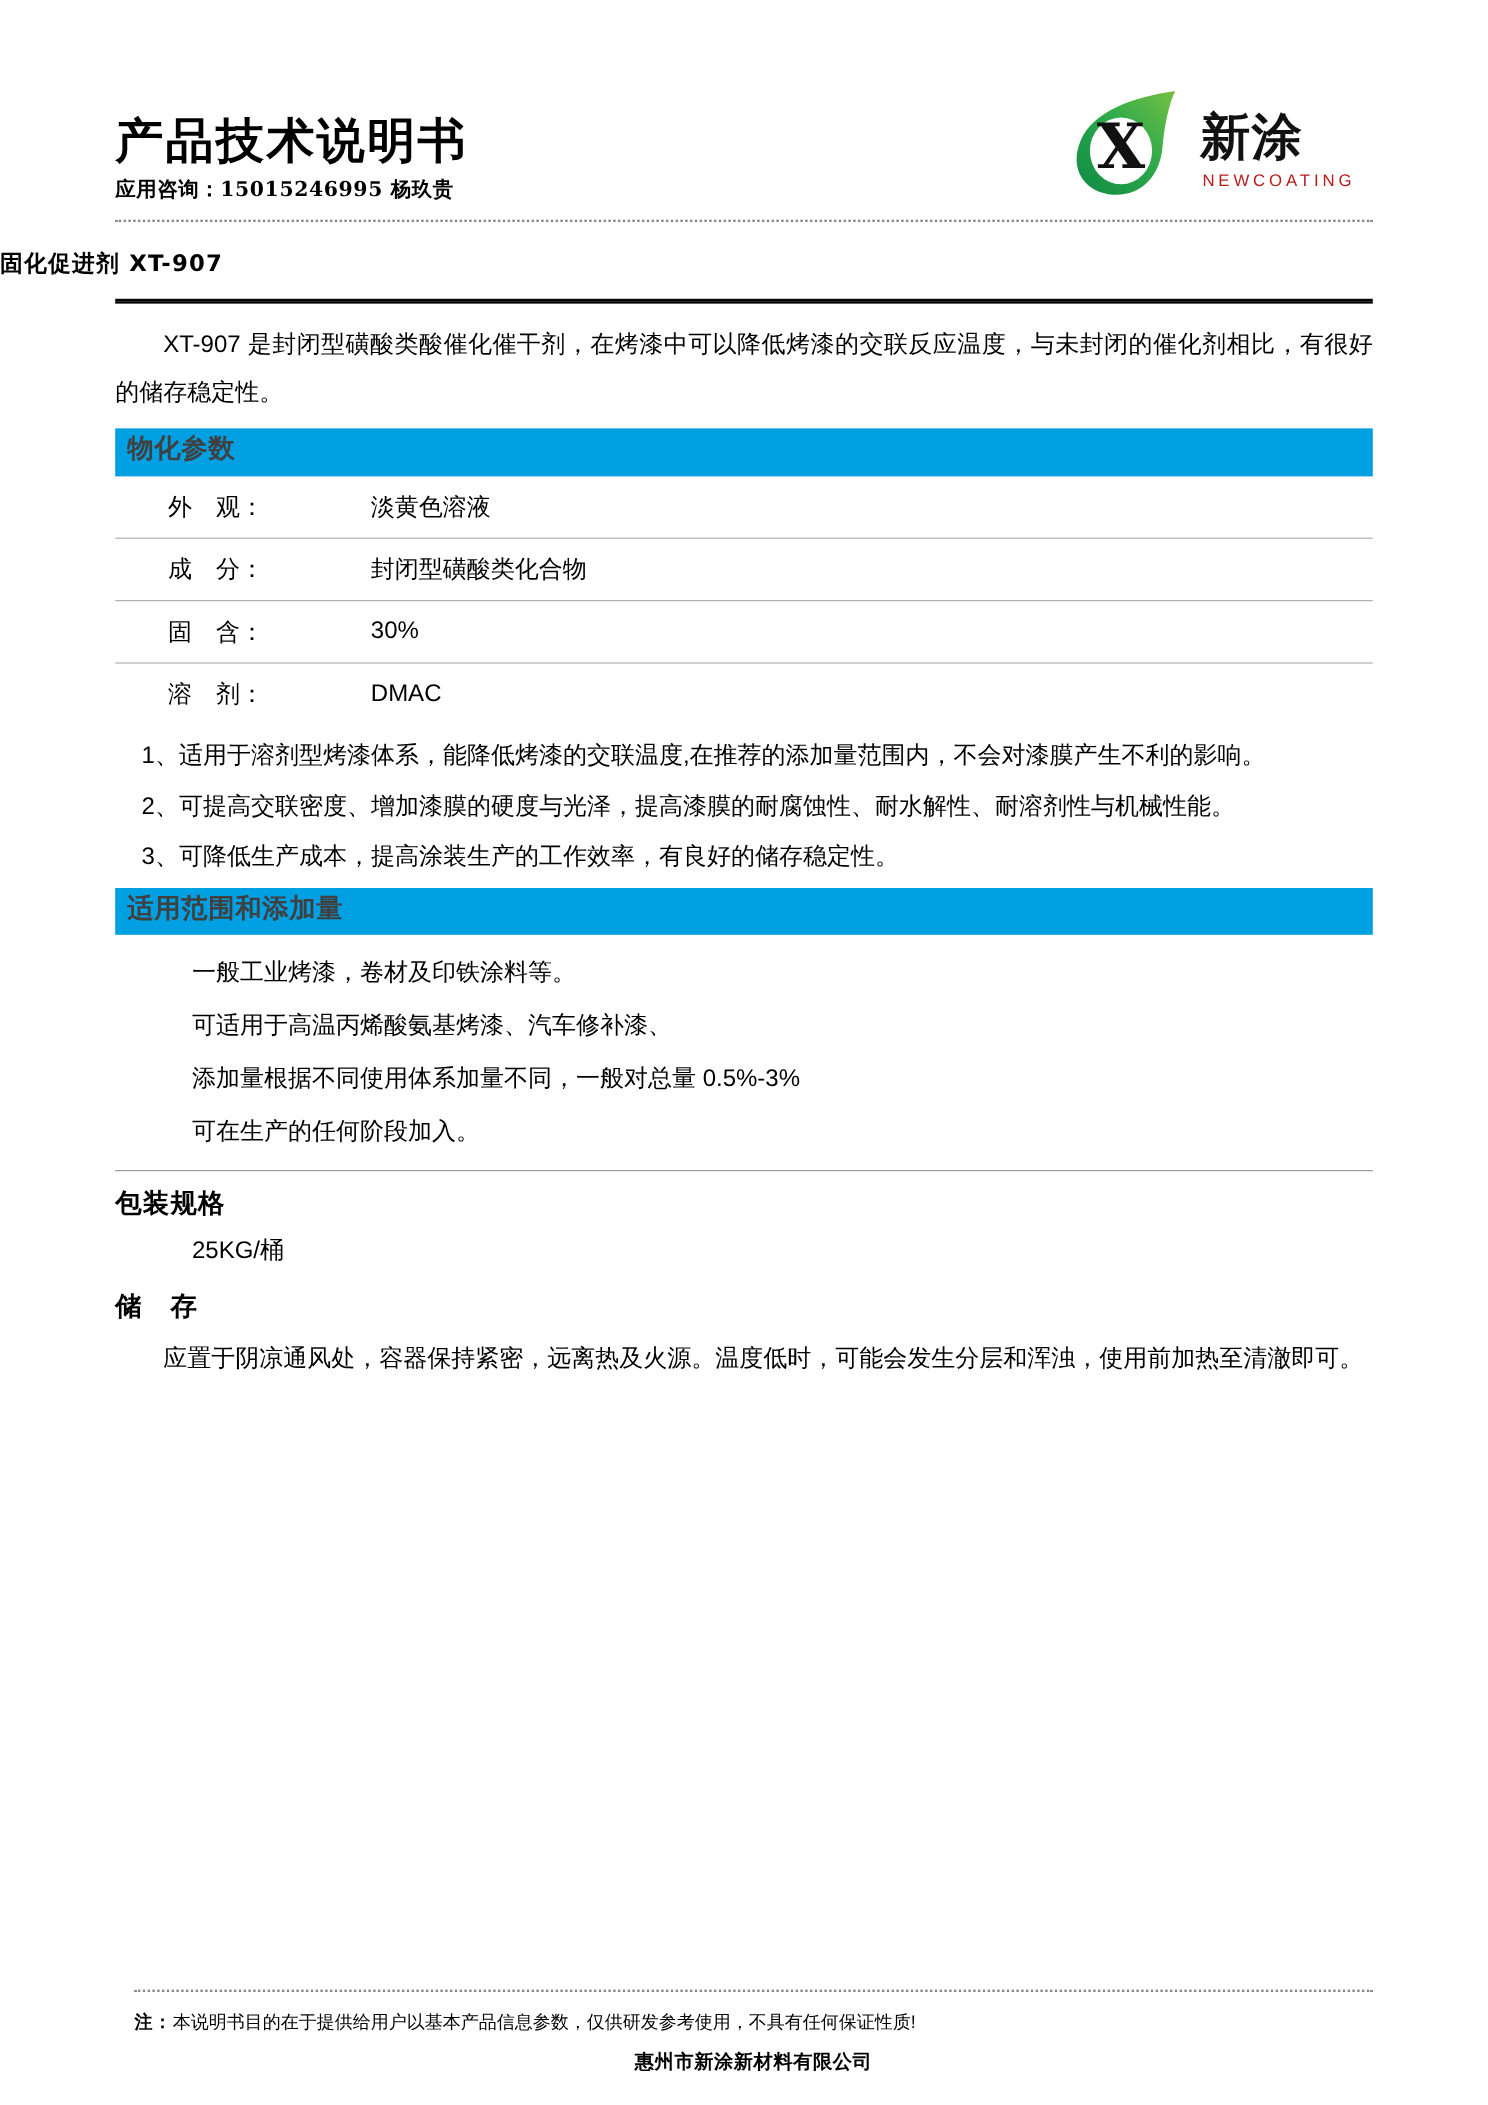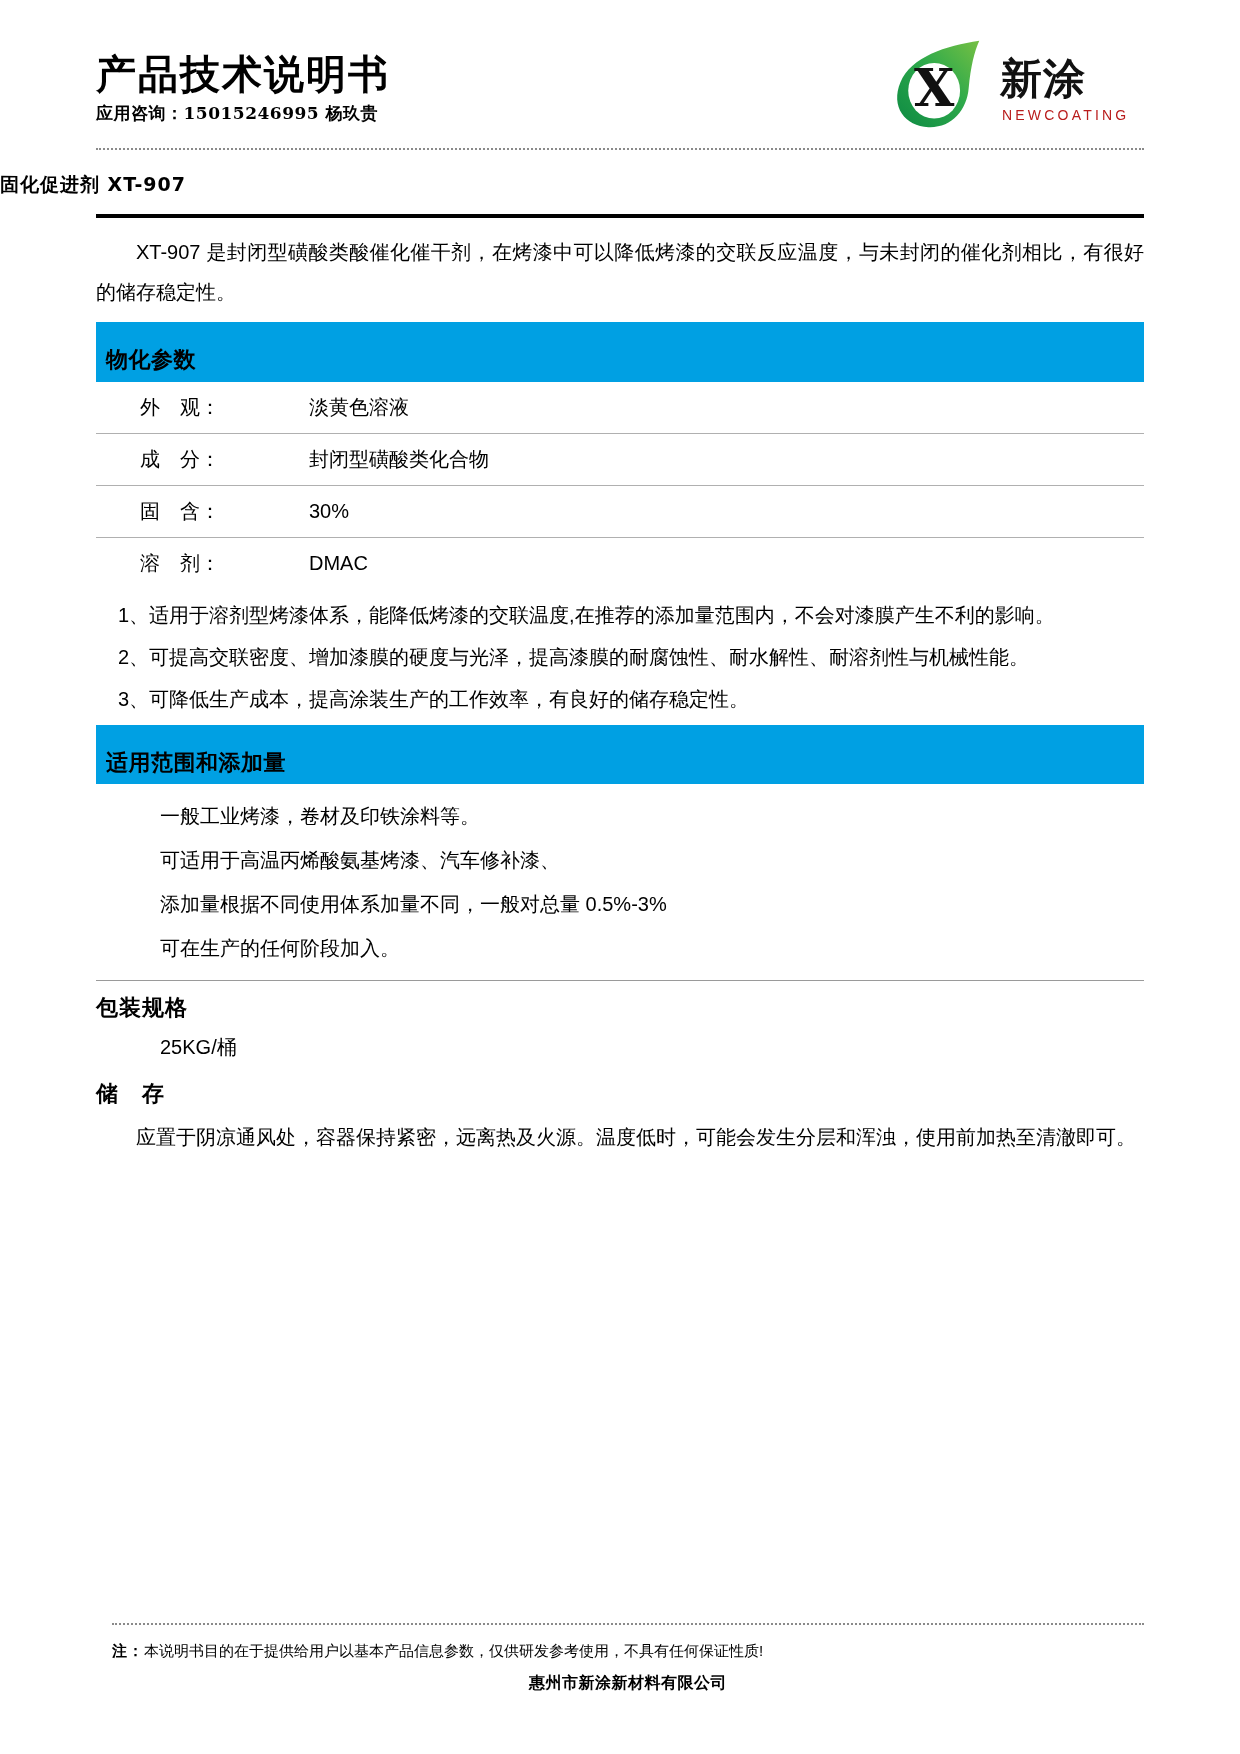--- a/index.html
+++ b/index.html
@@ -19,24 +19,25 @@
     width: 1240px;
     height: 1754px;
     box-sizing: border-box;
     padding: 0;
     position: relative;
   }
 
   
   .header {
     display: flex;
-    align-items: center;
+    align-items: flex-end;
     justify-content: space-between;
     padding: 34px 90px 0 96px;
     box-sizing: border-box;
+    margin-top: 35px;
   }
   .header-left {
     padding-top: 8px;
   }
   .doc-title {
     font-size: 40px;
     font-weight: bold;
     letter-spacing: 2px;
     line-height: 1.1;
     margin: 0 0 6px 0;
@@ -128,24 +129,24 @@
   .intro {
     font-size: 20px;
     line-height: 2.0;
     text-indent: 2em;
     margin: 14px 0 10px 0;
     text-align: justify;
   }
 
   .band {
     background: #00a0e3;
-    color: #000000;
+    color: #404040;
     font-weight: bold;
     font-size: 22px;
-    padding: 24px 10px 8px 10px;
+    padding: 4px 10px 8px 10px;
     box-sizing: border-box;
     letter-spacing: 0.5px;
     font-family: "DejaVu Sans", "Liberation Sans", sans-serif;
     line-height: 1.25;
   }
 
   .spec-table {
     width: 100%;
     border-collapse: collapse;
     font-size: 20px;

